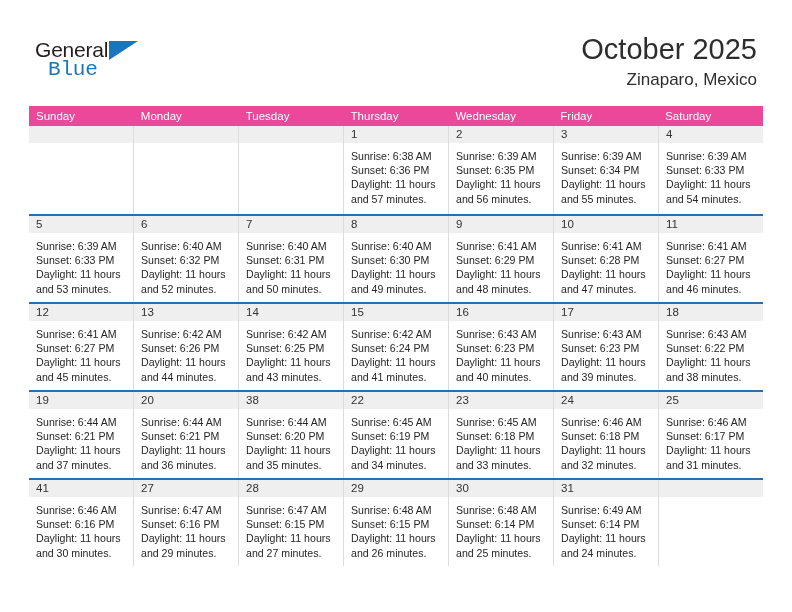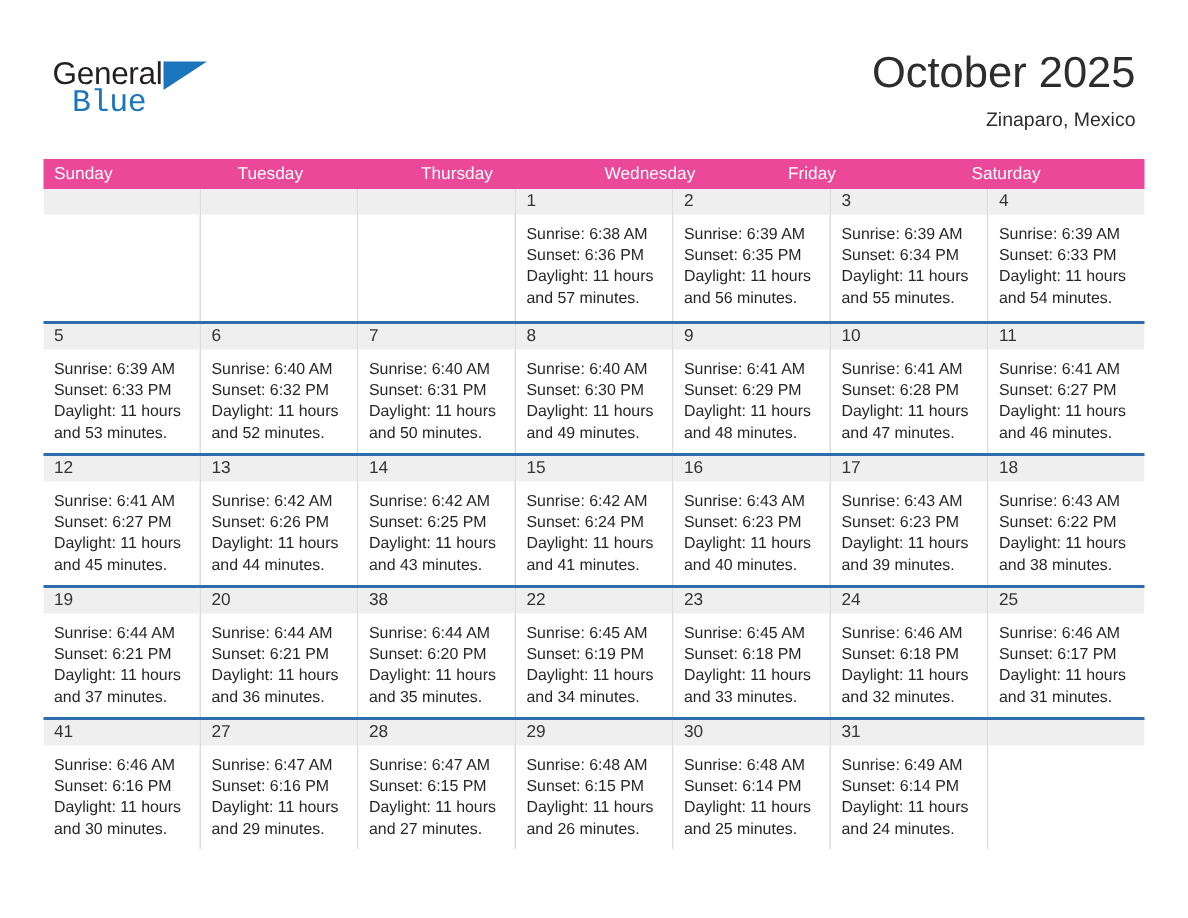--- a/index.html
+++ b/index.html
@@ -69,21 +69,21 @@
     top: 34px;
     text-align: right;
   }
   .cal-title {
     font-size: 29px;
     color: #2d2d2d;
     line-height: 30px;
     white-space: nowrap;
   }
   .cal-subtitle {
-    font-size: 13px;
+    font-size: 17px;
     color: #2d2d2d;
     line-height: 20px;
     margin-top: 6px;
     white-space: nowrap;
   }
 
   
   .calendar {
     position: absolute;
     left: 29px;
@@ -172,20 +172,21 @@
       <div class="cal-title">October 2025</div>
       <div class="cal-subtitle">Zinaparo, Mexico</div>
     </div>
 
   </div>
 
   <div class="calendar">
 
     <div class="dow-row">
       <div class="dow">Sunday</div>
+      <div class="dow">Monday</div>
       <div class="dow">Tuesday</div>
       <div class="dow">Thursday</div>
       <div class="dow">Wednesday</div>
       <div class="dow">Friday</div>
       <div class="dow">Saturday</div>
     </div>
 
     <div id="weeks-container">
         <div class="week first">
           <div class="daycell empty">

